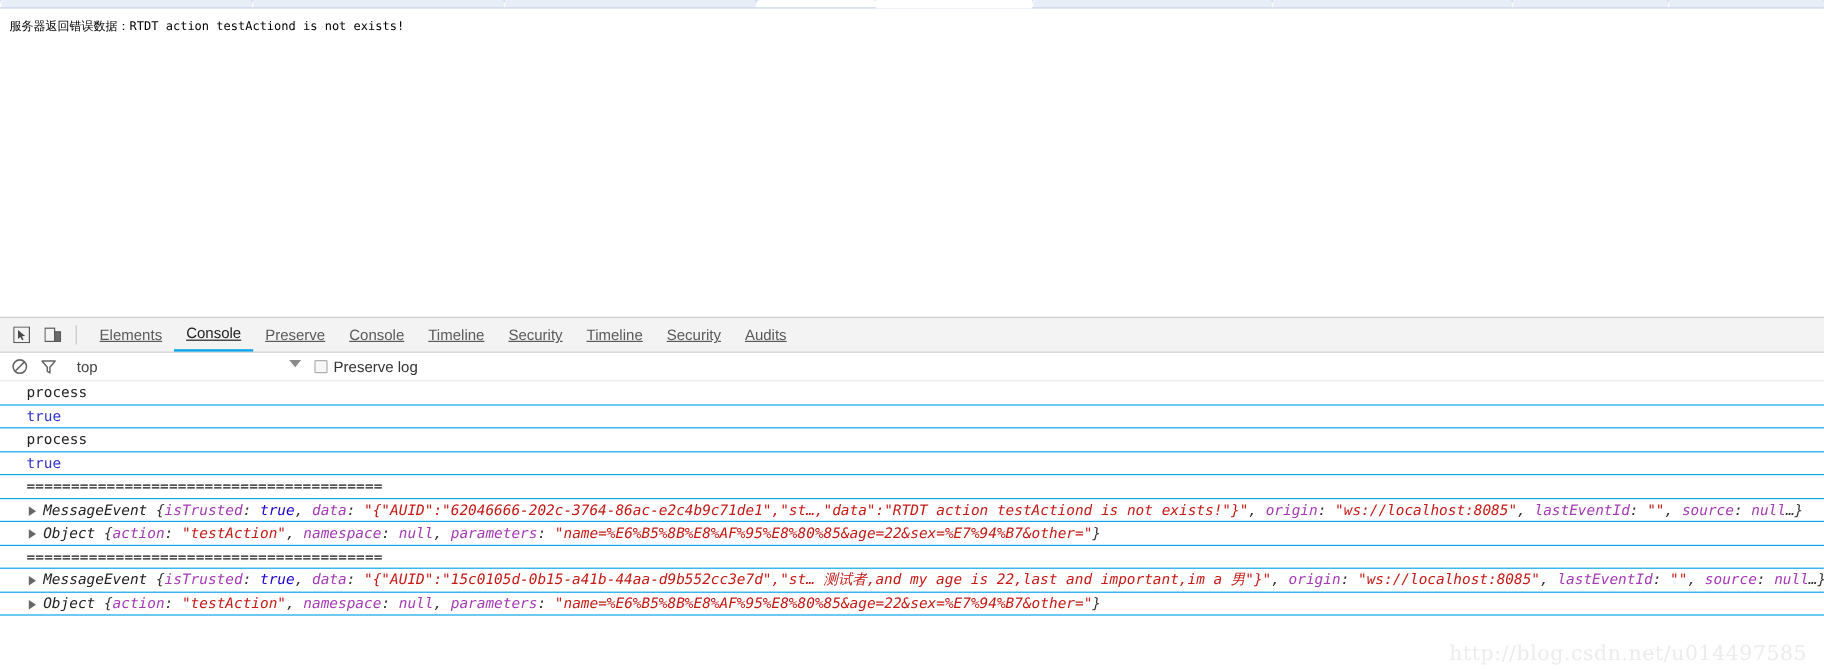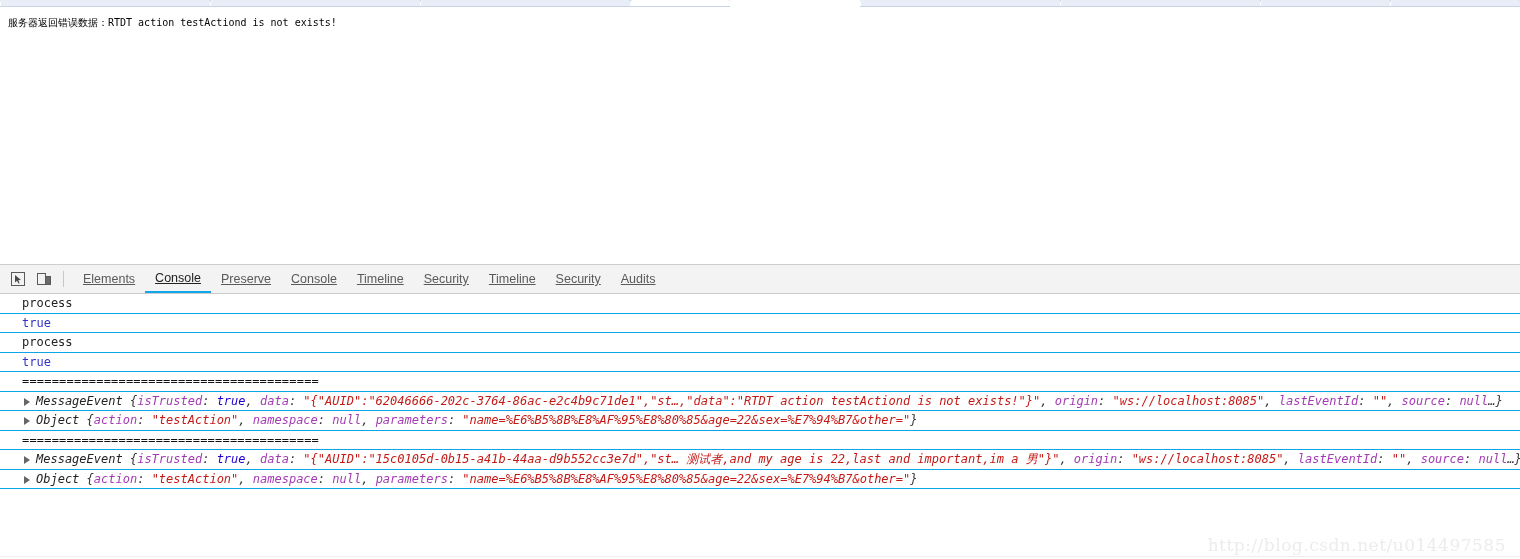--- a/index.html
+++ b/index.html
@@ -290,20 +290,39 @@
         <div class="dt-tab">Preserve</div>
         <div class="dt-tab">Console</div>
         <div class="dt-tab">Timeline</div>
         <div class="dt-tab">Security</div>
         <div class="dt-tab">Timeline</div>
         <div class="dt-tab">Security</div>
         <div class="dt-tab">Audits</div>
       </div>
     </div>
 
+    <div class="dt-filterbar">
+      <div class="fb-icon">
+        <svg width="13" height="13" viewBox="0 0 13 13">
+          <circle cx="6.5" cy="6.5" r="5.6" fill="none" stroke="#666666" stroke-width="1.3"></circle>
+          <line x1="2.6" y1="10.4" x2="10.4" y2="2.6" stroke="#666666" stroke-width="1.3"></line>
+        </svg>
+      </div>
+      <div class="fb-icon">
+        <svg width="13" height="13" viewBox="0 0 13 13">
+          <path d="M1 1.8 L12 1.8 L7.6 7 L7.6 11.8 L5.4 10.4 L5.4 7 Z" fill="none" stroke="#666666" stroke-width="1.2" stroke-linejoin="round"></path>
+        </svg>
+      </div>
+      <div class="fb-context">top</div>
+      <div class="fb-caret"></div>
+      <div class="fb-preserve">
+        <div class="fb-checkbox"></div>
+        <div class="fb-preserve-label">Preserve log</div>
+      </div>
+    </div>
 
     <div class="dt-console" id="console-output">
         <div class="c-row plain">process</div>
         <div class="c-row bool">true</div>
         <div class="c-row plain">process</div>
         <div class="c-row bool">true</div>
         <div class="c-row sep">========================================</div>
         <div class="c-row obj"><span class="c-arrow"></span><span class="tok-cls">MessageEvent </span><span class="tok-pun">{</span><span class="tok-key">isTrusted</span><span class="tok-pun">: </span><span class="tok-num">true</span><span class="tok-pun">, </span><span class="tok-key">data</span><span class="tok-pun">: </span><span class="tok-str">"{"AUID":"62046666-202c-3764-86ac-e2c4b9c71de1","st…,"data":"RTDT action testActiond is not exists!"}"</span><span class="tok-pun">, </span><span class="tok-key">origin</span><span class="tok-pun">: </span><span class="tok-str">"ws://localhost:8085"</span><span class="tok-pun">, </span><span class="tok-key">lastEventId</span><span class="tok-pun">: </span><span class="tok-str">""</span><span class="tok-pun">, </span><span class="tok-key">source</span><span class="tok-pun">: </span><span class="tok-null">null</span><span class="tok-pun">…}</span></div>
         <div class="c-row obj"><span class="c-arrow"></span><span class="tok-cls">Object </span><span class="tok-pun">{</span><span class="tok-key">action</span><span class="tok-pun">: </span><span class="tok-str">"testAction"</span><span class="tok-pun">, </span><span class="tok-key">namespace</span><span class="tok-pun">: </span><span class="tok-null">null</span><span class="tok-pun">, </span><span class="tok-key">parameters</span><span class="tok-pun">: </span><span class="tok-str">"name=%E6%B5%8B%E8%AF%95%E8%80%85&amp;age=22&amp;sex=%E7%94%B7&amp;other="</span><span class="tok-pun">}</span></div>
         <div class="c-row sep">========================================</div>

